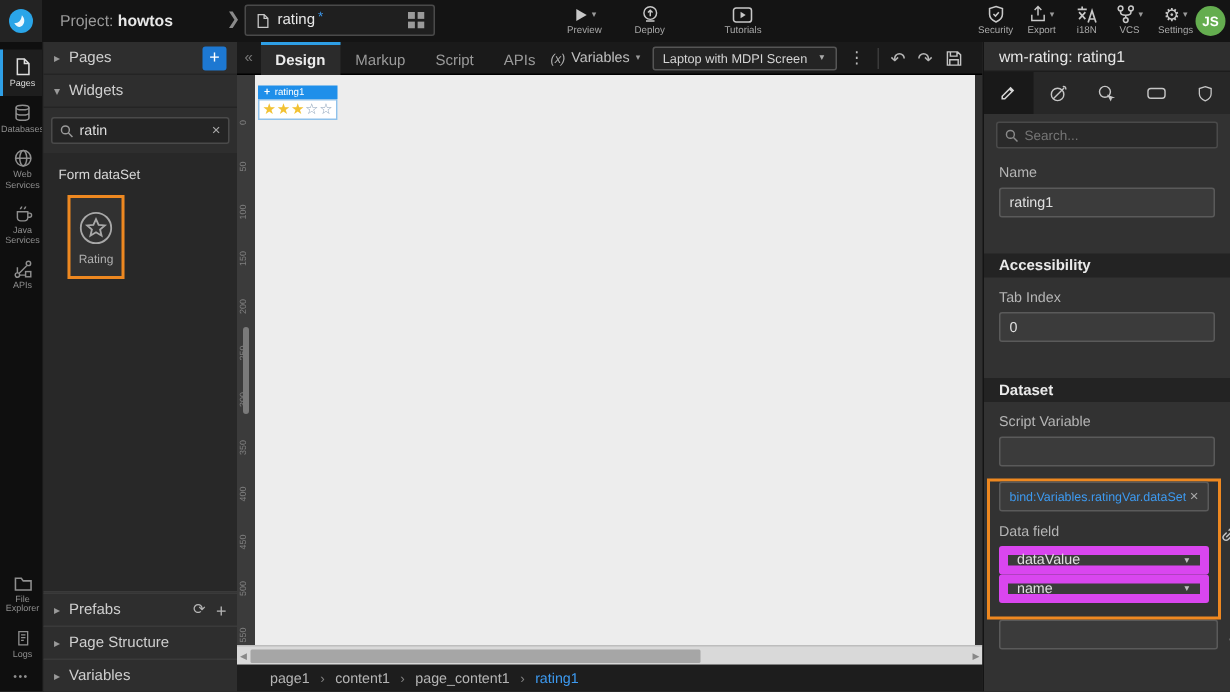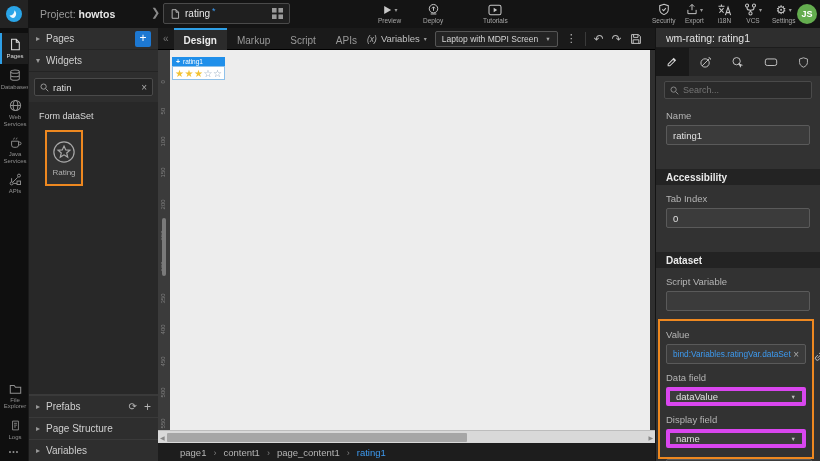--- a/index.html
+++ b/index.html
@@ -120,21 +120,21 @@
   .f-label { font-size:9.5px; color:#b5b5b5; margin:8px 0 4px; }
   .f-input { height:20px; background:#3b3b3b; border:1px solid #5a5a5a; border-radius:2px;
     display:flex; align-items:center; padding:0 6px; font-size:9.5px; color:#e0e0e0; }
   .f-input input { flex:1; min-width:0; background:transparent; border:none; outline:none;
     color:#e0e0e0; font-size:9.5px; font-family:inherit; }
   .rp-section { height:16px; background:#232323; margin:24px -10px 0; padding:0 10px; display:flex;
     align-items:center; font-size:10px; font-weight:bold; color:#eaeaea; }
   .value-group { position:relative; border:2px solid #ee8820; margin:8px -4px 0 -8px; padding:0 6px 9px 6px; }
   .bind-text { flex:1; color:#3d9af0; font-size:8.3px; white-space:nowrap; overflow:hidden; }
   .link-out { position:absolute; right:-13px; top:28px; color:#c5c5c5; }
-  .f-select { height:19px; background:#3b3b3b; border:4px solid #d946ef; border-radius:2px;
+  .f-select { height:19px; background:#3b3b3b; border:6px solid #d946ef; border-radius:2px;
     display:flex; align-items:center; justify-content:space-between; padding:0 6px; font-size:9.5px; color:#e0e0e0; }
   .f-select .car { font-size:5.5px; color:#c0c0c0; }
   .expr-row { display:flex; align-items:center; gap:6px; }
   .expr-row .f-input { flex:1; }
   .expr-row .lnk { color:#c5c5c5; }
   svg { display:block; }
 </style>
 </head>
 <body>
 
@@ -474,36 +474,34 @@
         <input value="0" style="">
       </div>
 
       <div class="rp-section">Dataset</div>
       <div class="f-label">Script Variable</div>
       <div class="f-input">
         <input style="">
       </div>
 
       <div class="value-group">
-        <div class="f-label">Value</div>
         <div class="f-input">
           <span class="bind-text">bind:Variables.ratingVar.dataSet</span>
           <span class="clear-x">×</span>
         </div>
         <span class="link-out">
           <svg width="12" height="12" viewBox="0 0 16 16" stroke="currentColor" fill="none" stroke-width="1.3" stroke-linecap="round">
             <path d="M6 8.5 L4 10.5 A2.6 2.6 0 0 0 7.7 14.2 L9.7 12.2 M8.5 6 L10.5 4 A2.6 2.6 0 0 1 14.2 7.7 L12.2 9.7 M6.4 11.8 L11.8 6.4"></path>
             </svg>
         </span>
         <div class="f-label">Data field</div>
         <div class="f-select">
           <span>dataValue</span>
           <span class="car">▼</span>
         </div>
-        <div class="f-label">Display field</div>
         <div class="f-select">
           <span>name</span>
           <span class="car">▼</span>
         </div>
       </div>
 
       <div class="expr-row">
         <div class="f-input">
           <input style="">
         </div>

